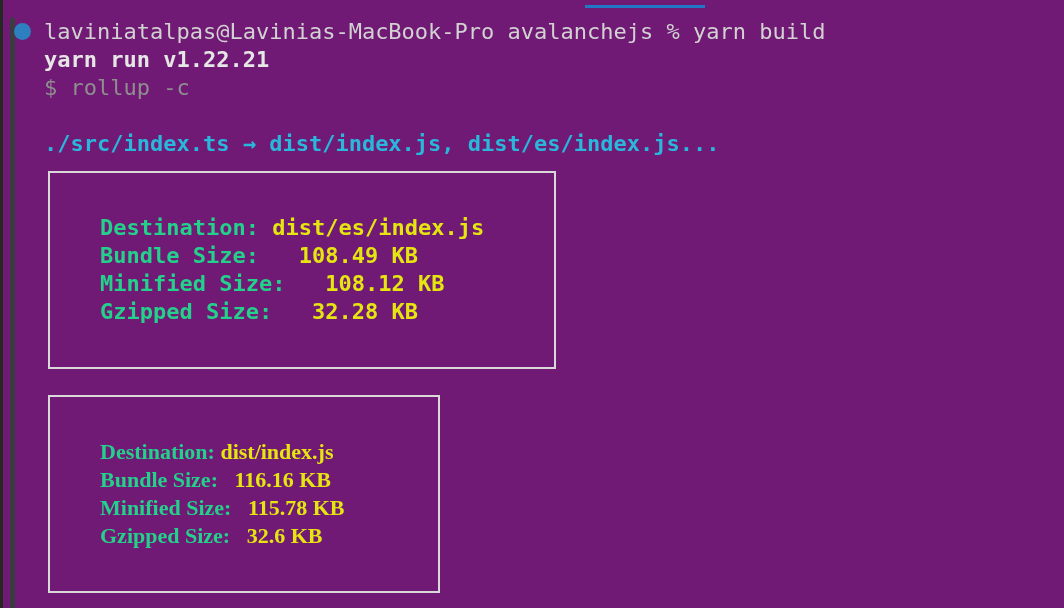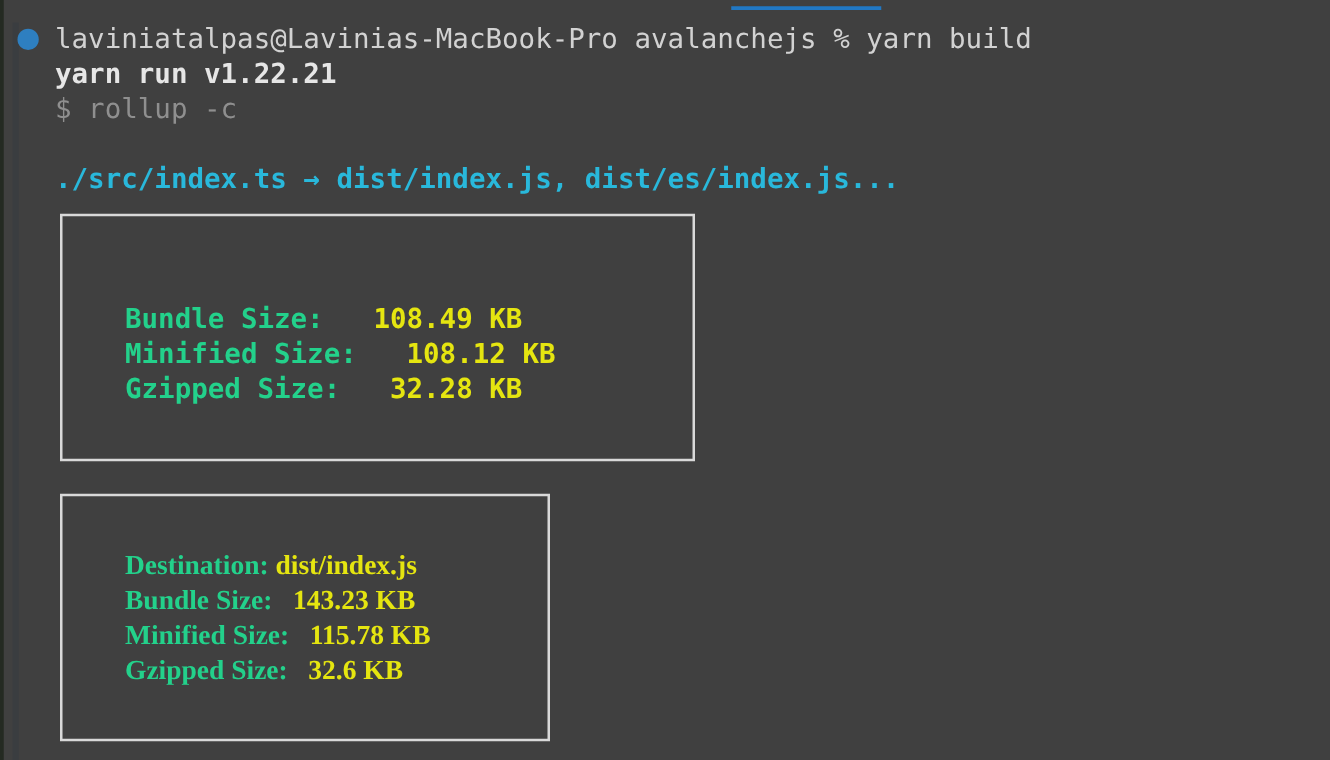--- a/index.html
+++ b/index.html
@@ -1,20 +1,20 @@
 <!DOCTYPE html>
 <html><head>
 <meta charset="utf-8">
 <style>
   html, body { margin: 0; padding: 0; background: #111; }
   .terminal {
     position: relative;
     width: 1064px;
     height: 608px;
-    background: #404040;
+    background: #701a75;
     overflow: hidden;
     font-family: "DejaVu Sans Mono", "Liberation Mono", monospace;
   }
   .edge-strip {
     position: absolute;
     left: 0; top: 0;
     width: 3px; height: 608px;
     background: #242a22;
   }
   .gutter-bar {
@@ -89,25 +89,26 @@
 
   <div class="line line-prompt">laviniatalpas@Lavinias-MacBook-Pro avalanchejs % yarn build</div>
 
   <div class="line line-yarn">yarn run v1.22.21</div>
 
   <div class="line line-cmd">$ rollup -c</div>
 
   <div class="line line-rollup">./src/index.ts → dist/index.js, dist/es/index.js...</div>
 
   <div class="bundle-box box-1">
+    <div class="brow brow-0"><span class="lbl">Destination:</span><span class="sep"> </span><span class="val">dist/es/index.js</span></div>
     <div class="brow brow-1"><span class="lbl">Bundle Size:</span><span class="sep">   </span><span class="val">108.49 KB</span></div>
     <div class="brow brow-2"><span class="lbl">Minified Size:</span><span class="sep">   </span><span class="val">108.12 KB</span></div>
     <div class="brow brow-3"><span class="lbl">Gzipped Size:</span><span class="sep">   </span><span class="val">32.28 KB</span></div>
   </div>
 
   <div class="bundle-box box-2">
     <div class="brow brow-0"><span class="lbl">Destination:</span><span class="sep"> </span><span class="val">dist/index.js</span></div>
-    <div class="brow brow-1"><span class="lbl">Bundle Size:</span><span class="sep">   </span><span class="val">143.23 KB</span></div>
+    <div class="brow brow-1"><span class="lbl">Bundle Size:</span><span class="sep">   </span><span class="val">116.16 KB</span></div>
     <div class="brow brow-2"><span class="lbl">Minified Size:</span><span class="sep">   </span><span class="val">115.78 KB</span></div>
     <div class="brow brow-3"><span class="lbl">Gzipped Size:</span><span class="sep">   </span><span class="val">32.6 KB</span></div>
   </div>
 
 </div>
 
 </body></html>

